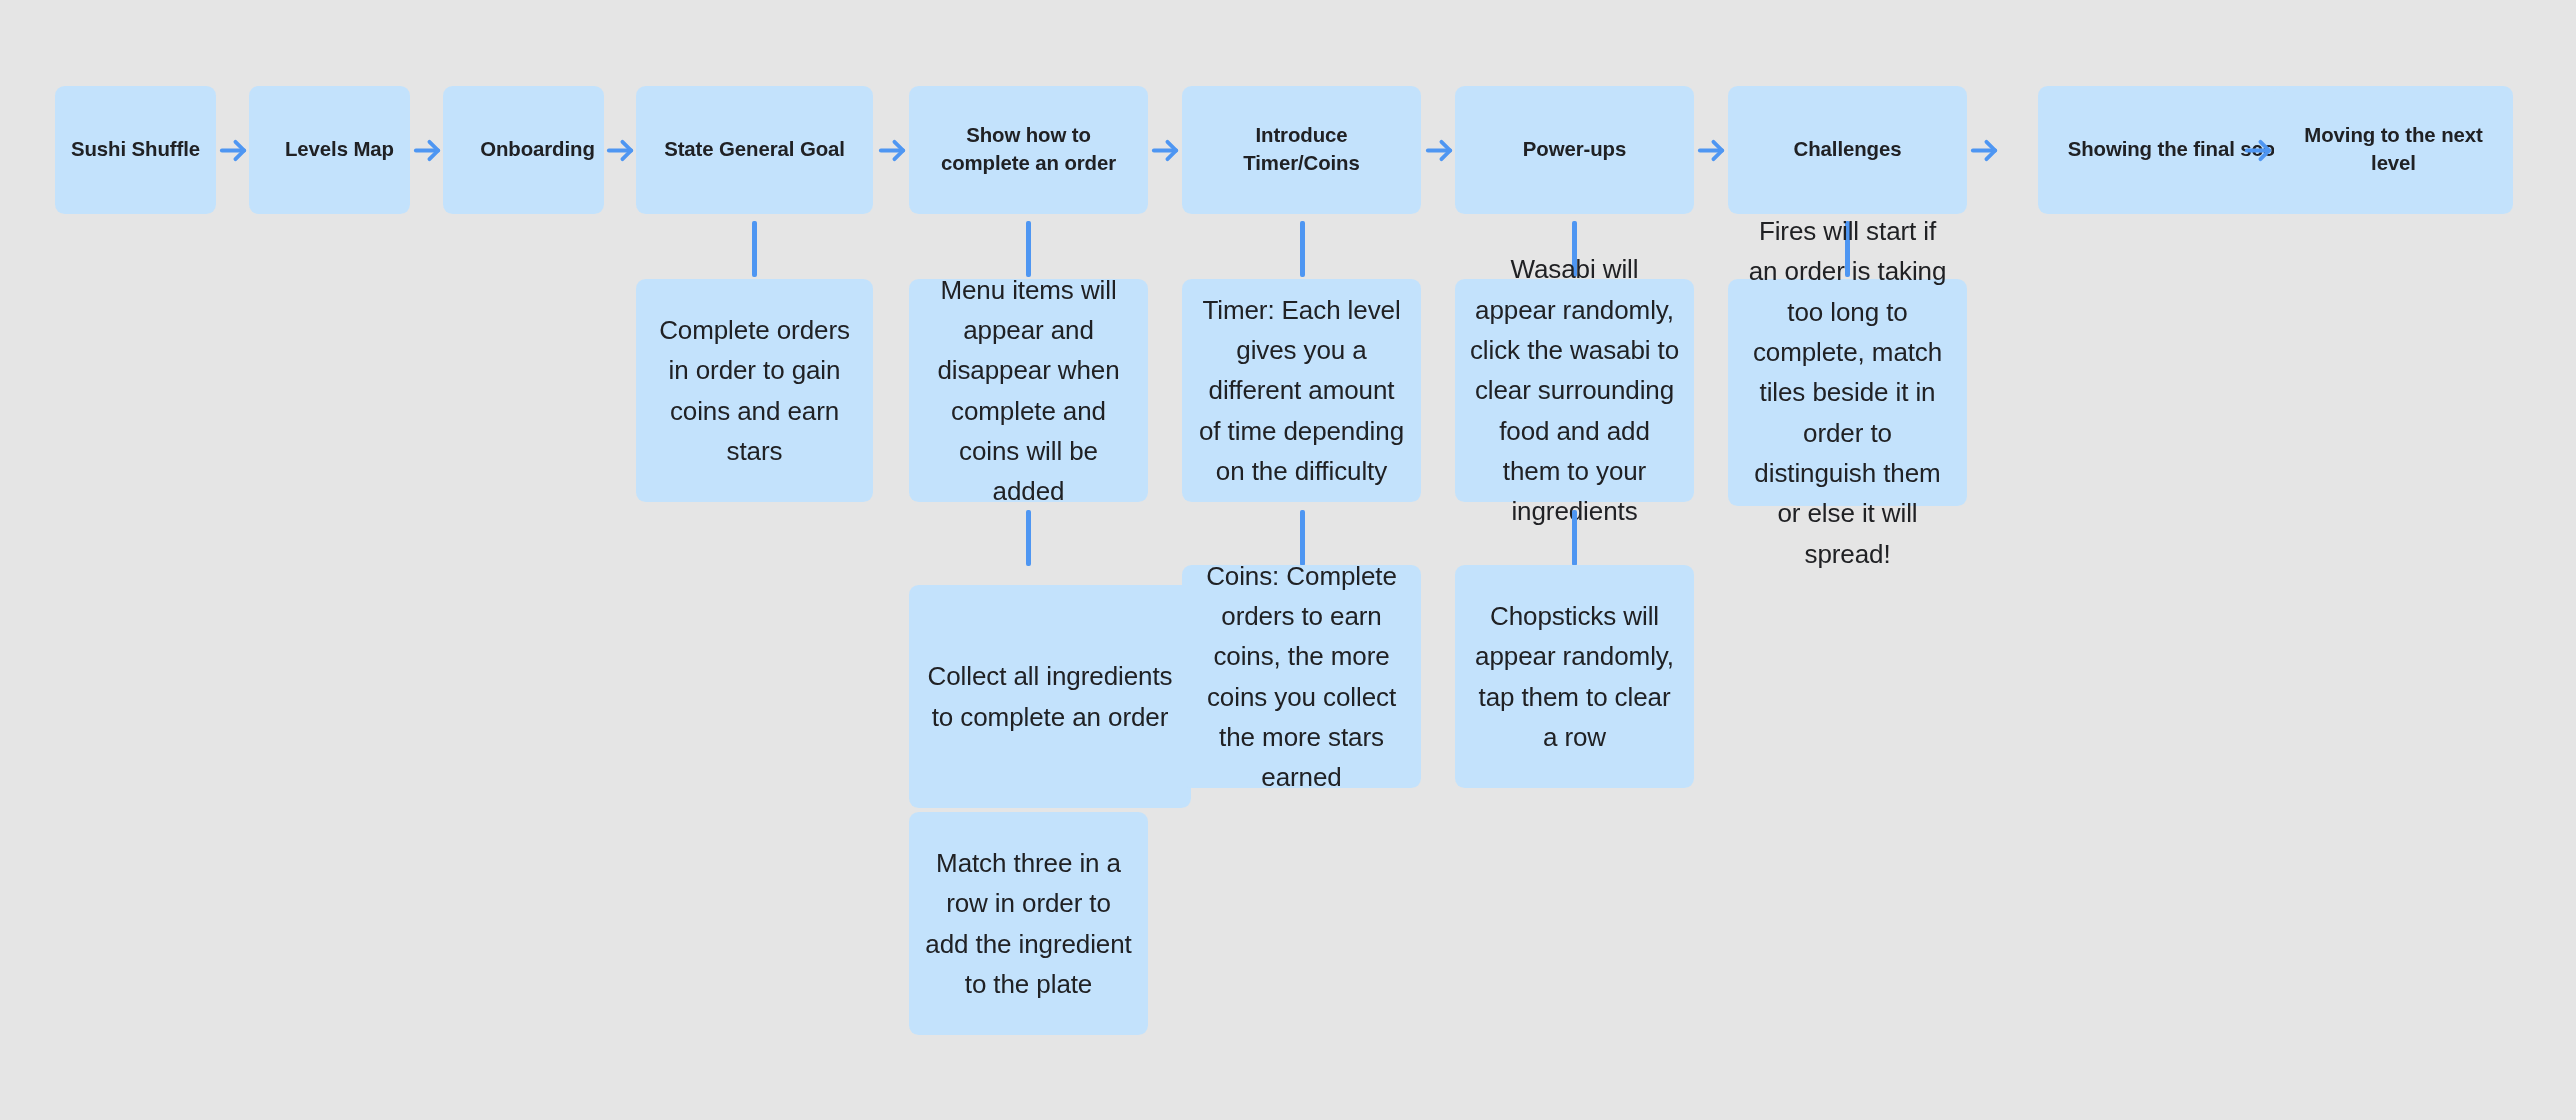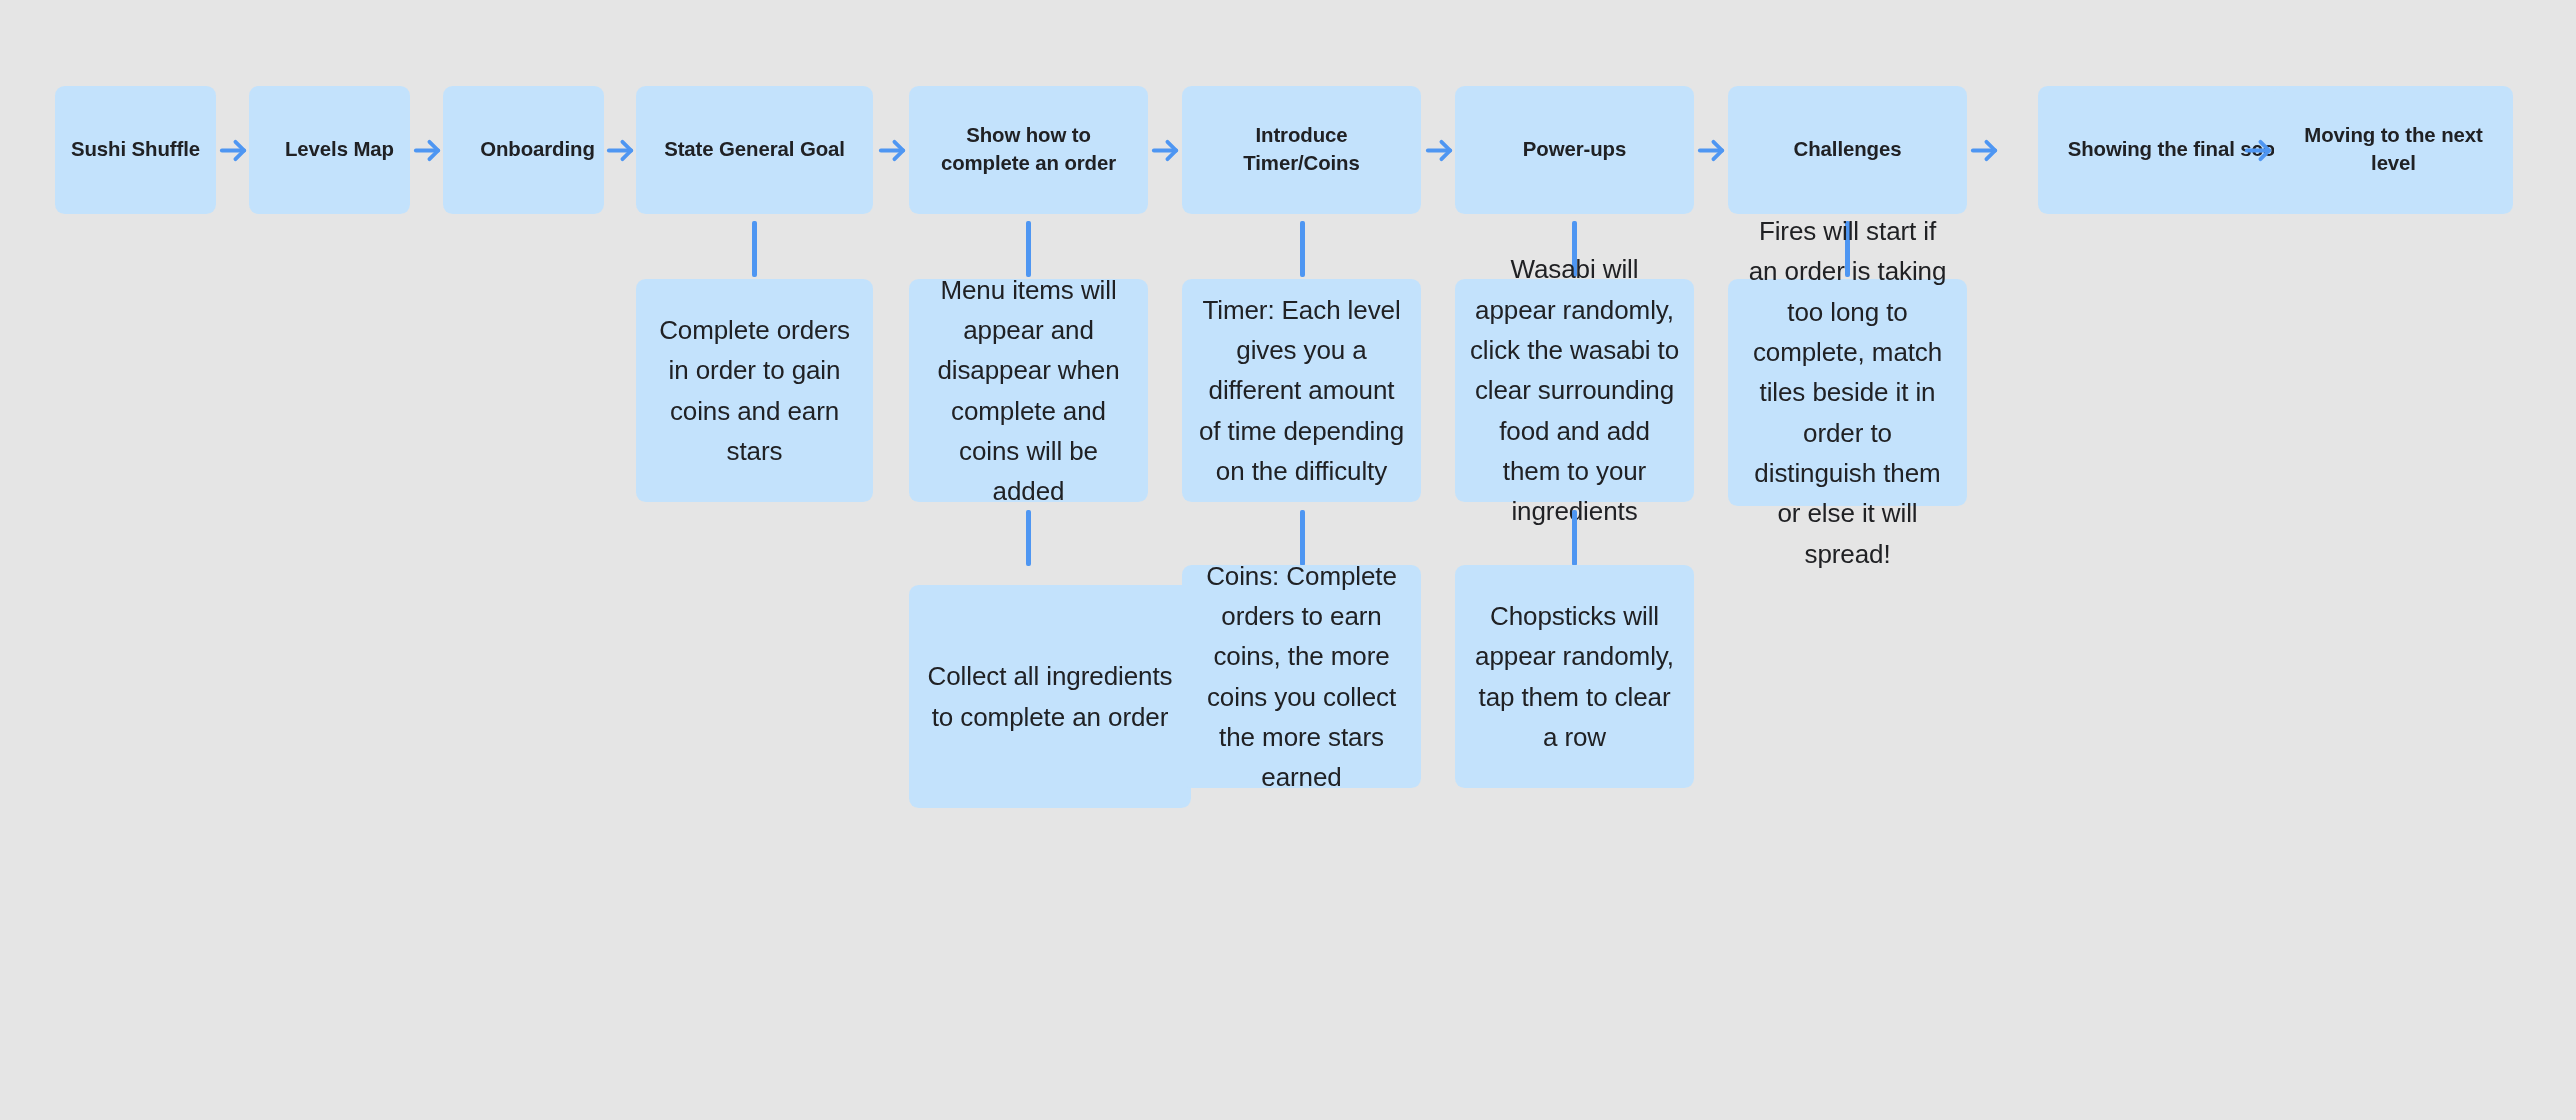--- a/index.html
+++ b/index.html
@@ -192,15 +192,18 @@
   </div>
 
   <div class="node detail" style="left:1182px; top:565px; width:239px; height:223px;">
     <span class="txt">Coins: Complete orders to earn coins, the more coins you collect the more stars earned</span>
   </div>
 
   <div class="node detail" style="left:1455px; top:565px; width:239px; height:223px;">
     <span class="txt">Chopsticks will appear randomly, tap them to clear a row</span>
   </div>
 
+  <div class="node detail" style="left:909px; top:812px; width:239px; height:223px;">
+    <span class="txt">Match three in a row in order to add the ingredient to the plate</span>
+  </div>
 
 </div>
 
 
 </body></html>

